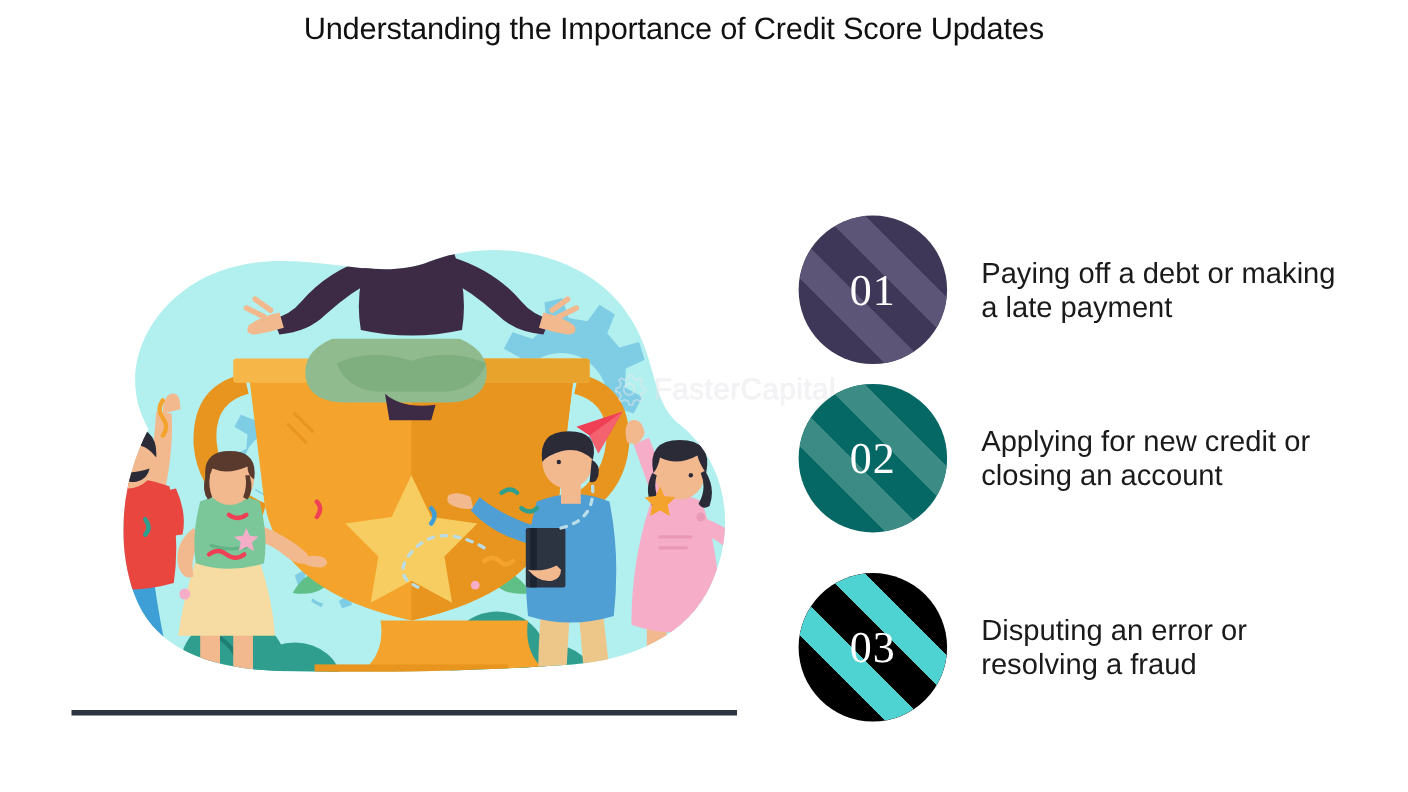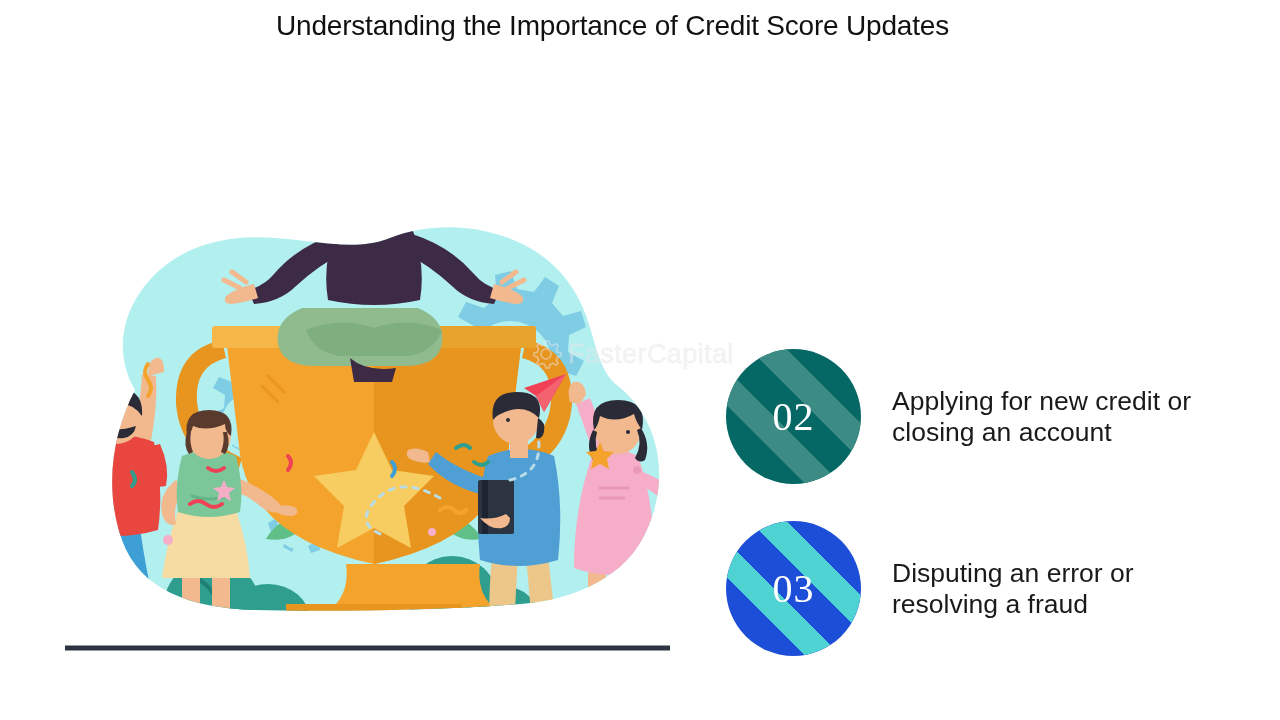--- a/index.html
+++ b/index.html
@@ -19,21 +19,21 @@
   #illustration {
     position:absolute; left:40px; top:180px; width:680px; height:480px;
   }
   #illustration svg { display:block; width:680px; height:480px; }
 
   
   #watermark {
     position:absolute; left:530px; top:336px;
     width:230px; height:36px;
     display:flex; align-items:center; gap:6px;
-    opacity:.5; pointer-events:none;
+    opacity:.5; pointer-events:none;justify-content:flex-end;
   }
   #watermark .wm-text {
     font-size:27px; color:#e8e8ec; letter-spacing:.4px;
     font-family:"Liberation Sans", sans-serif; white-space:nowrap;
     -webkit-text-stroke:0.6px #e3e3e9;
   }
 
   
   #steps { position:absolute; left:726px; top:196px; width:520px; height:470px; }
   .step { position:absolute; left:0; width:520px; height:135px; display:flex; align-items:center; }
@@ -319,30 +319,37 @@
     <path d="M16,3 l3,0 l1,3.4 l3.2,1.3 l2.9,-1.9 l2.1,2.1 l-1.9,2.9 l1.3,3.2 l3.4,1 l0,3 l-3.4,1 l-1.3,3.2
              l1.9,2.9 l-2.1,2.1 l-2.9,-1.9 l-3.2,1.3 l-1,3.4 l-3,0 l-1,-3.4 l-3.2,-1.3 l-2.9,1.9 l-2.1,-2.1
              l1.9,-2.9 l-1.3,-3.2 l-3.4,-1 l0,-3 l3.4,-1 l1.3,-3.2 l-1.9,-2.9 l2.1,-2.1 l2.9,1.9 l3.2,-1.3 Z" fill="none" stroke="#e8e8ec" stroke-width="1.6"></path>
     <circle cx="16" cy="16" r="5" fill="none" stroke="#e8e8ec" stroke-width="1.6"></circle>
   </svg>
   <span class="wm-text">FasterCapital</span>
 </div>
 
 <div id="steps">
 
+  <div class="step" style="top:0px;">
+    <div class="step-circle" style="background: rgb(63, 55, 87);">
+      <div class="stripes" style="background: repeating-linear-gradient(45deg, rgb(93, 85, 119) 0px, rgb(93, 85, 119) 26px, rgba(0, 0, 0, 0) 26px, rgba(0, 0, 0, 0) 56px);"></div>
+      <span class="step-num">01</span>
+    </div>
+    <div class="step-label">Paying off a debt or making a late payment</div>
+  </div>
 
   <div class="step" style="top:153px;">
     <div class="step-circle" style="background: rgb(5, 104, 100);">
       <div class="stripes" style="background: repeating-linear-gradient(45deg, rgb(61, 139, 133) 0px, rgb(61, 139, 133) 26px, rgba(0, 0, 0, 0) 26px, rgba(0, 0, 0, 0) 56px);"></div>
       <span class="step-num">02</span>
     </div>
     <div class="step-label">Applying for new credit or closing an account</div>
   </div>
 
   <div class="step" style="top:325px;">
-    <div class="step-circle" style="background: #1d4ed8;">
+    <div class="step-circle" style="background: #000000;">
       <div class="stripes" style="background: repeating-linear-gradient(45deg, rgb(79, 210, 210) 0px, rgb(79, 210, 210) 26px, rgba(0, 0, 0, 0) 26px, rgba(0, 0, 0, 0) 56px);"></div>
       <span class="step-num">03</span>
     </div>
     <div class="step-label">Disputing an error or resolving a fraud</div>
   </div>
 
 </div>
 
 </body></html>

